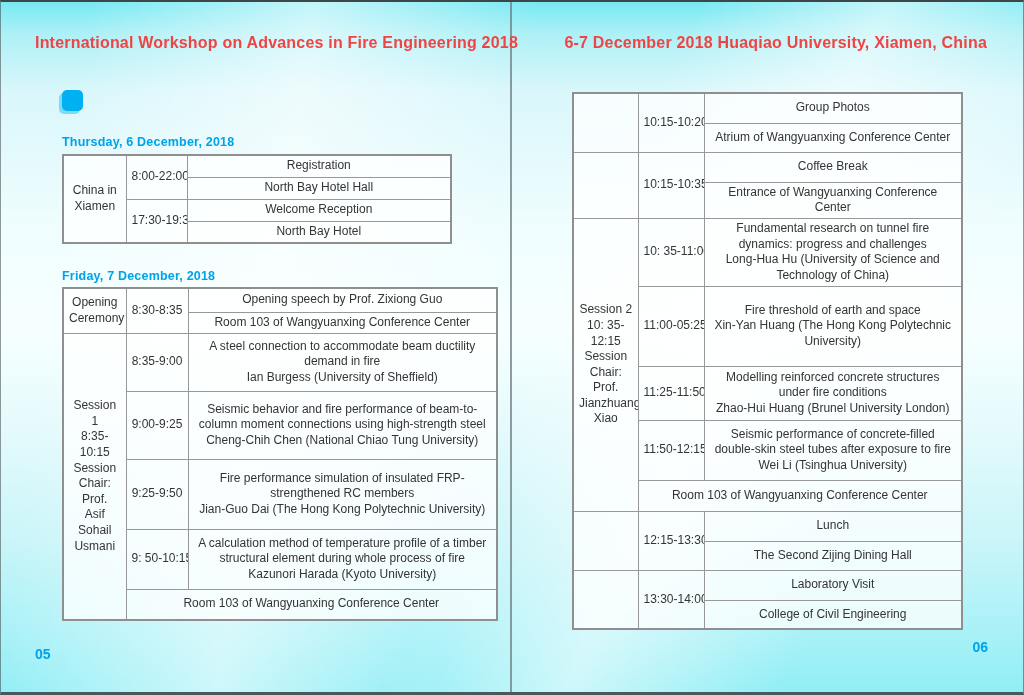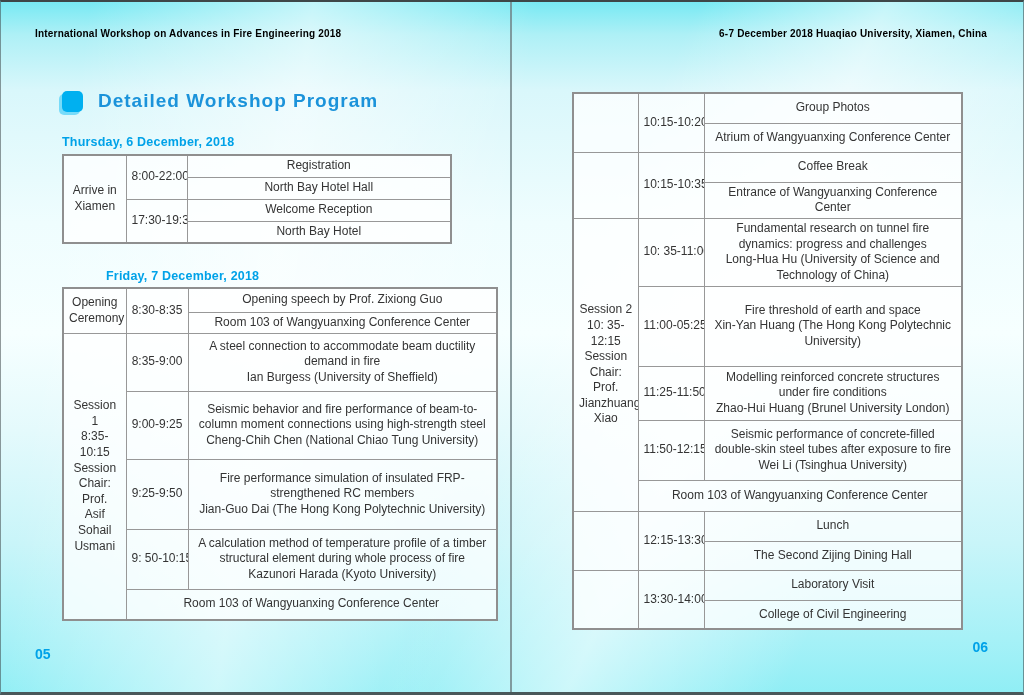--- a/index.html
+++ b/index.html
@@ -9,32 +9,32 @@
     background:
       linear-gradient(115deg, rgba(255,255,255,0) 52%, rgba(255,255,255,0.55) 66%, rgba(255,255,255,0) 82%),
       linear-gradient(98deg, rgba(255,255,255,0) 8%, rgba(255,255,255,0.55) 28%, rgba(255,255,255,0) 48%),
       linear-gradient(180deg, #74e9f3 0%, #aef0f6 5%, #d9f7fb 13%, #effdfe 32%, #f6ffff 48%, #e4fafc 62%, #c9f5f9 78%, #a6f1f7 92%, #8feef5 100%);
   }
   .frame{position:absolute;inset:0;box-sizing:border-box;pointer-events:none;
     border-top:2px solid #3e4748;border-bottom:3px solid #49585a;
     border-left:1px solid rgba(62,71,72,.55);border-right:1px solid rgba(62,71,72,.55);}
   .crease{position:absolute;left:510px;top:2px;bottom:3px;width:2px;background:rgba(112,130,133,.78);}
 
-  .hdr{position:absolute;top:28px;font-size:10px;font-weight:700;color:#000000;letter-spacing:.2px;}
+  .hdr{position:absolute;top:34px;font-size:16px;font-weight:700;color:#ef4444;letter-spacing:.2px;}
   .hdr.left{left:35px;}
   .hdr.right{right:37px;text-align:center;}
 
   .doc-title{position:absolute;left:62px;top:90px;display:flex;align-items:center;}
   .title-icon{width:21px;height:21px;border-radius:5px;background:#00b0f0;display:inline-block;
     box-shadow:-3px 3px 0 rgba(85,209,248,.75);}
   .doc-title h1{margin:0 0 0 15px;font-size:19px;font-weight:700;color:#1b93da;letter-spacing:1px;}
 
   .day-heading{position:absolute;font-size:12.5px;font-weight:700;color:#00a2e8;letter-spacing:.2px;}
   .day-thu{left:62px;top:135px;}
-  .day-fri{left:62px;top:269px;margin-left:44px;}
+  .day-fri{left:62px;top:269px;}
 
   table.tbl{position:absolute;border-collapse:collapse;table-layout:fixed;
     border:2px solid #8f8f8f;}
   table.tbl td{border:1.5px solid #989898;background:rgba(255,255,255,.76);
     font-size:12px;line-height:1.3;color:#343434;text-align:center;vertical-align:middle;
     padding:2px 5px;overflow:hidden;margin-left:7px;}
   td.group{font-size:11.5px;}
   td.group.pre{white-space:pre-line;}
   td.time{font-size:11.5px;white-space:nowrap;padding:2px 2px;}
   td.talk{padding:3px 7px;}
@@ -56,34 +56,33 @@
 <body>
 
 <div class="frame"></div>
 <div class="crease"></div>
 
 <div class="hdr left">International Workshop on Advances in Fire Engineering 2018</div>
 <div class="hdr right">6-7 December 2018 Huaqiao University, Xiamen, China</div>
 
 <div class="doc-title">
   <span class="title-icon"></span>
-  <h1>Detailed Workshop Program</h1>
 </div>
 
 <div class="day-heading day-thu">Thursday, 6 December, 2018</div>
 
 <table class="tbl tbl-thursday">
   <colgroup>
       <col style="width:63px">
       <col style="width:61px">
       <col>
     </colgroup>
   <tbody>
       <tr class="h22">
-    <td class="group" rowspan="4">Arrive in Xiamen</td>
+    <td class="group" rowspan="4">China in Xiamen</td>
     <td class="time" rowspan="2">8:00-22:00</td>
     <td>Registration</td>
   </tr>
   <tr class="h22">
     <td>North Bay Hotel Hall</td>
   </tr>
   <tr class="h22">
     <td class="time" rowspan="2">17:30-19:30</td>
     <td>Welcome Reception</td>
   </tr>

